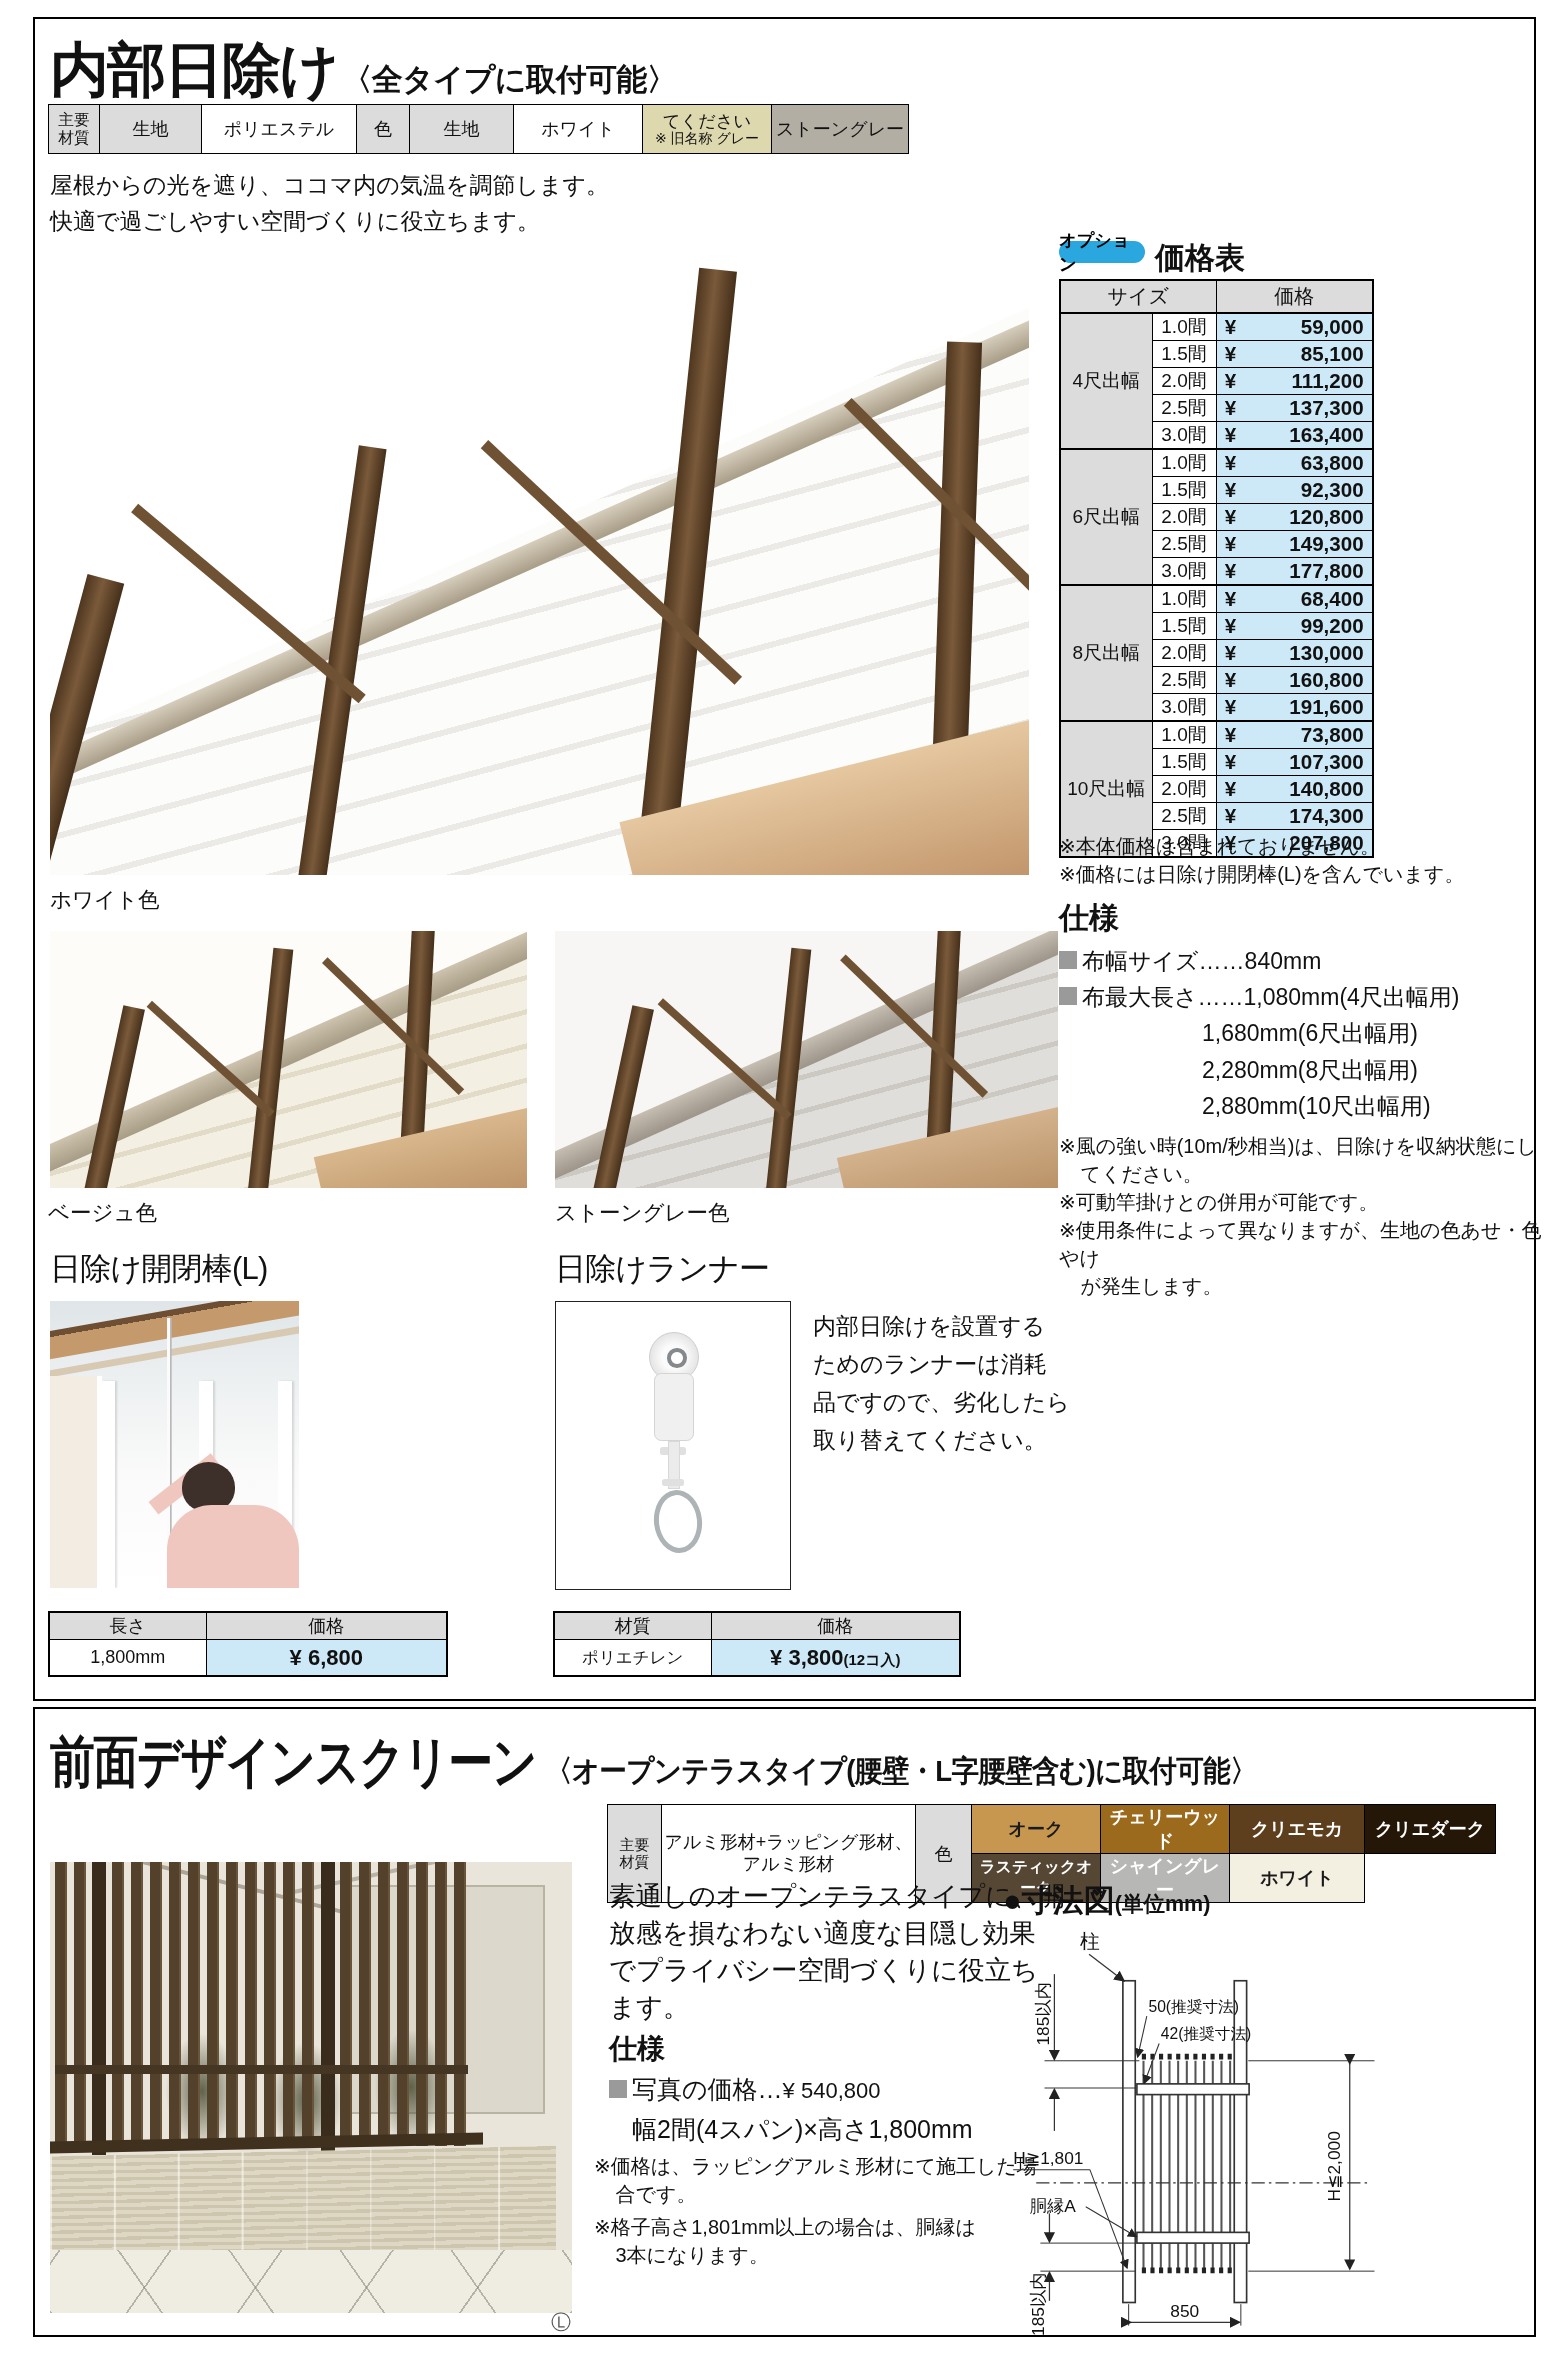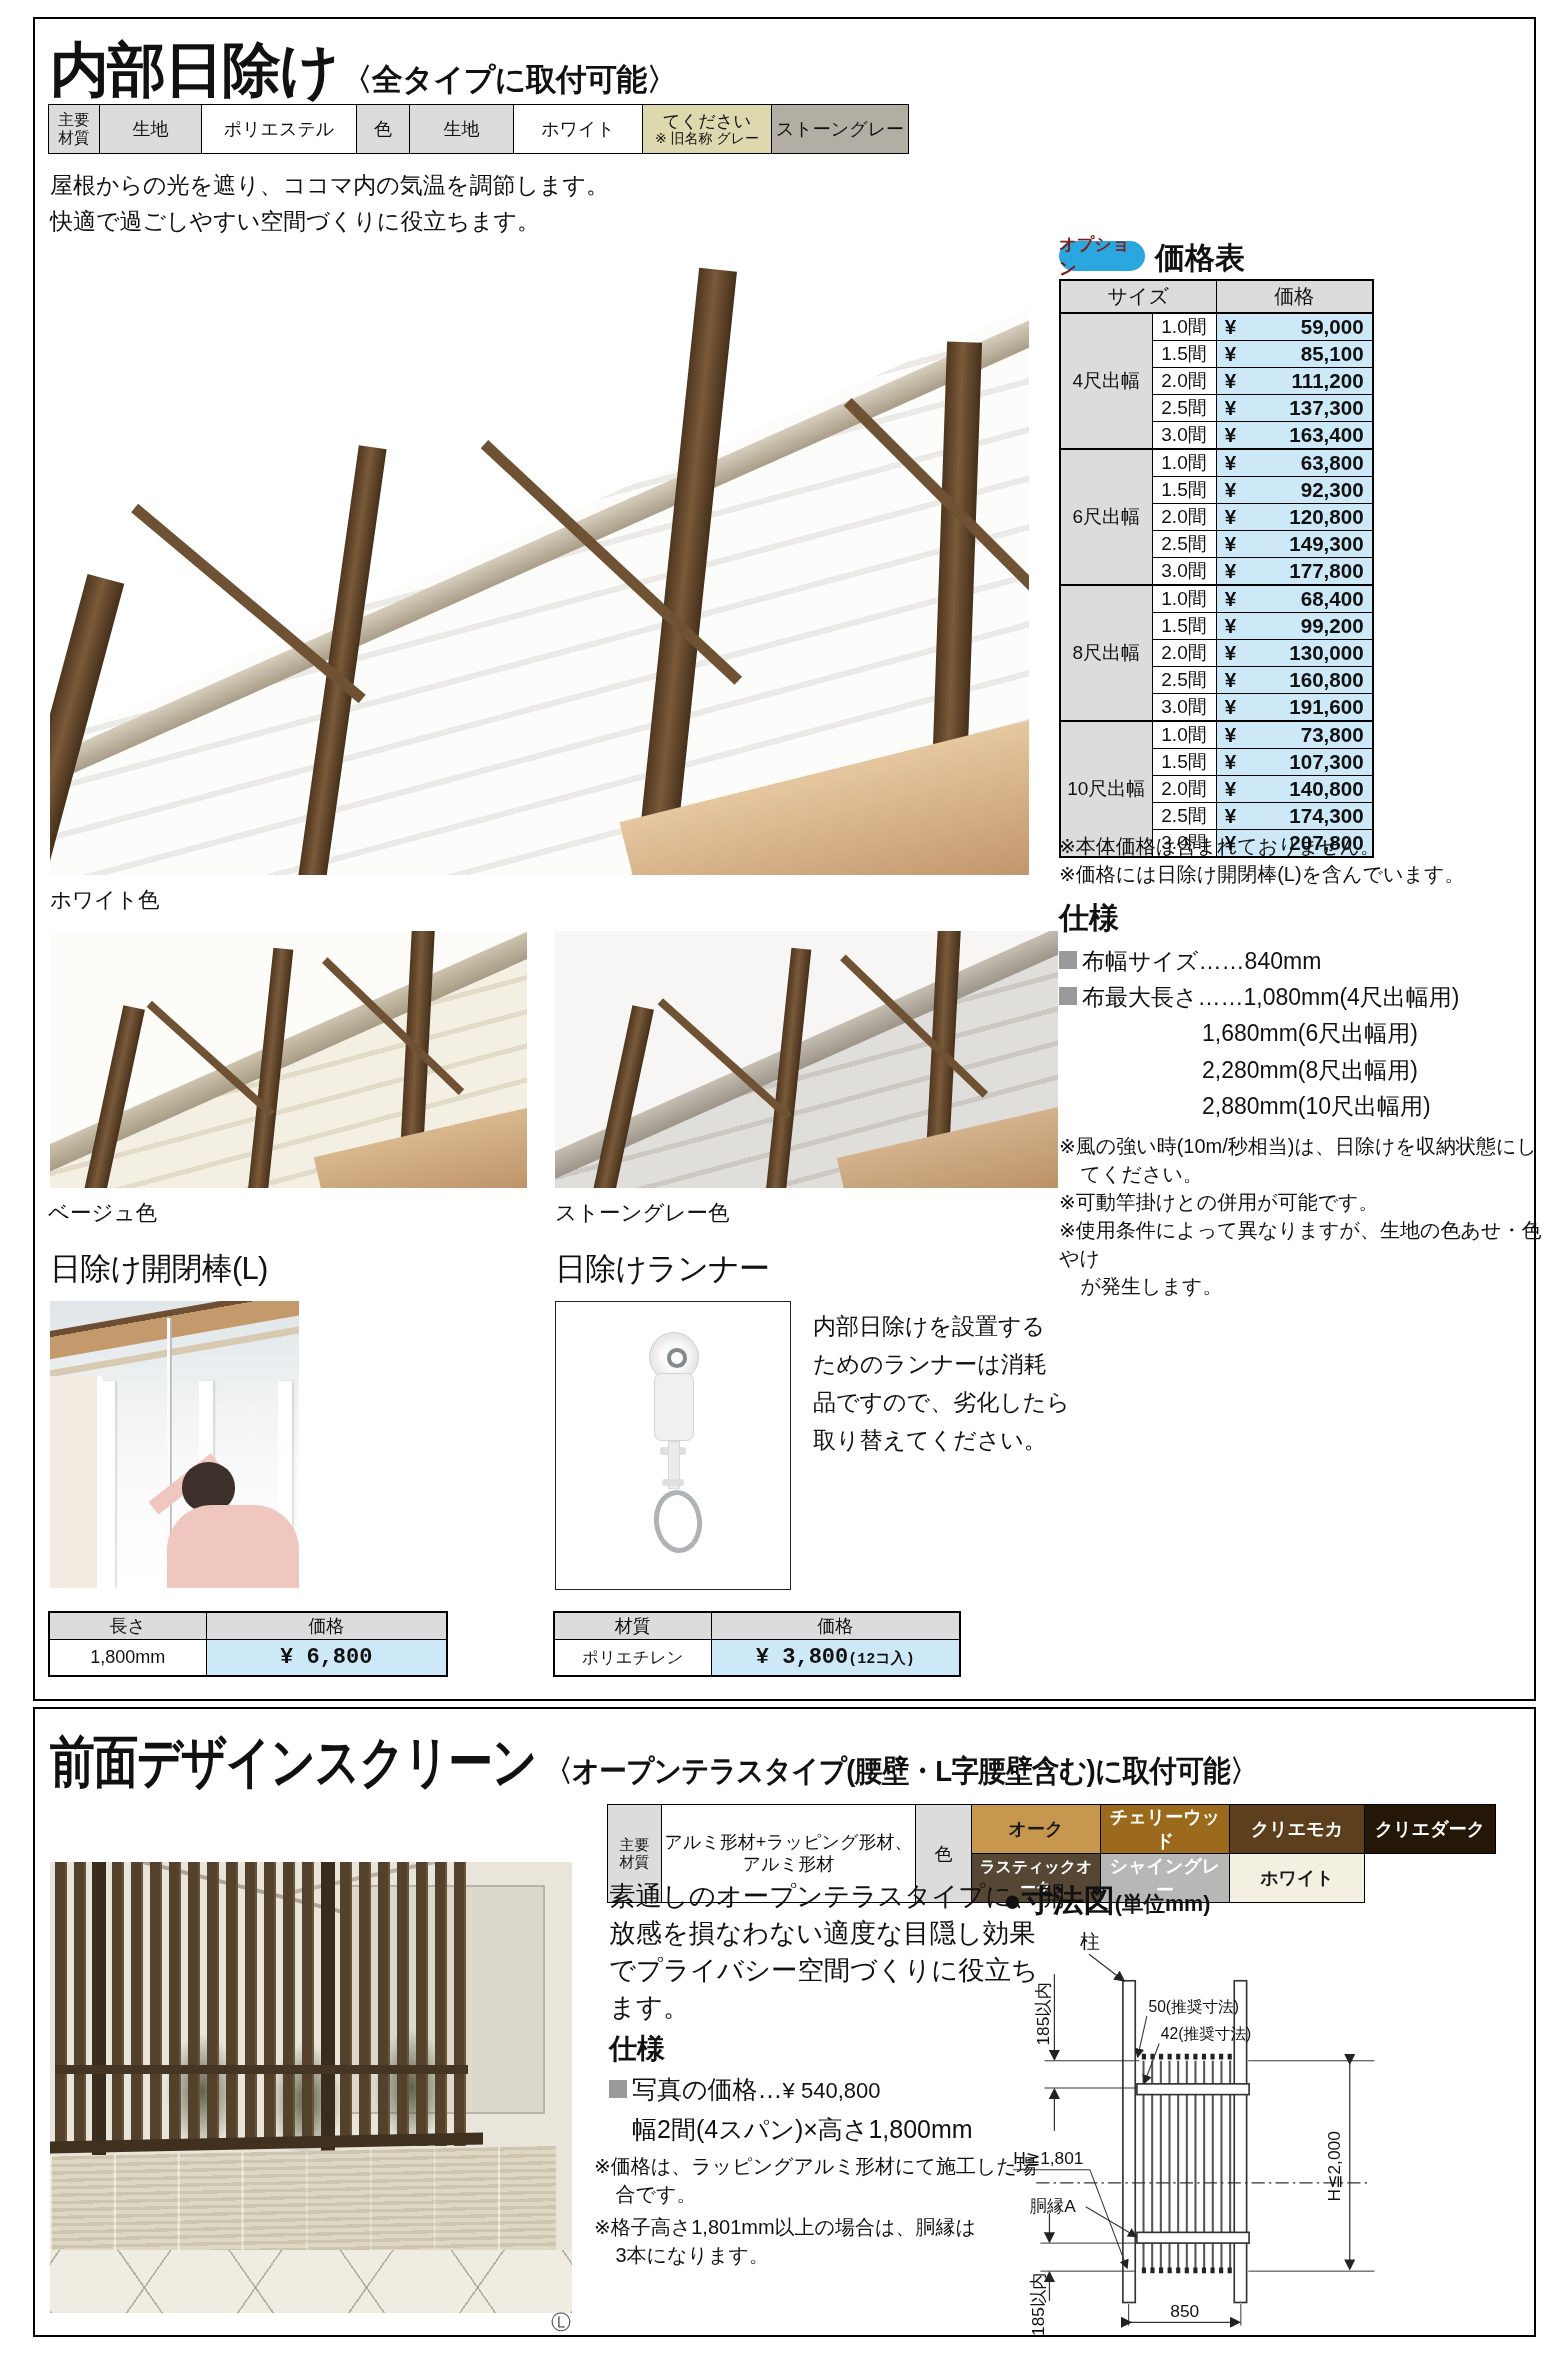--- a/index.html
+++ b/index.html
@@ -28,21 +28,21 @@
   .mat1 td,.mat1 th{font-size:18px;height:48px;}
   .mat1 .two{font-size:15.7px;line-height:18px;}
   .sw-beige{background:#DDD8AE;}
   .sw-stone{background:#B3AEA4;}
   .beige-l1{font-size:17.3px;line-height:20px;}
   .beige-l2{font-size:14px;line-height:15.7px;}
 
   .desc1{font-size:23px;line-height:36px;}
 
   
-  .badge{background:#2BA7E0;color:#7f1d1d;border-radius:15px;width:86px;height:30px;
+  .badge{background:#2BA7E0;color:#000000;border-radius:15px;width:86px;height:22px;
          display:flex;align-items:center;justify-content:center;font-size:17.3px;font-weight:bold;}
   .pt-title{font-size:30px;font-weight:bold;}
 
   
   .ptab{width:314px;border:2.5px solid #000;}
   .ptab th{font-size:20px;height:31px;}
   .ptab td{height:25px;}
   .ptab .grp{background:#dcdcdc;font-size:19px;text-align:center;vertical-align:middle;}
   .ptab .sz{font-size:19px;text-align:center;vertical-align:middle;background:#fff;}
   .ptab .pr{background:#CDE9F7;}
@@ -56,21 +56,21 @@
   .spec-line{font-size:23px;white-space:nowrap;}
   .sq{display:inline-block;width:18px;height:18px;background:#9a9a9a;margin-right:5px;}
 
   .bodytxt{font-size:23px;line-height:38px;white-space:nowrap;}
 
   
   .mini{border:2.5px solid #000;}
   .mini th{font-size:18px;height:26.4px;}
   .mini td{height:35px;}
   .mini .v1{font-size:18px;text-align:center;vertical-align:middle;background:#fff;}
-  .mini .v2{background:#CDE9F7;text-align:center;vertical-align:middle;font-weight:bold;font-size:22px;font-family:Liberation Mono, monospace;}
+  .mini .v2{background:#CDE9F7;text-align:center;vertical-align:middle;font-weight:bold;font-size:22px;}
   .mini .small{font-size:15px;font-weight:bold;}
 
   .plabel{font-size:21.5px;}
 
   
   .mat2 td,.mat2 th{font-size:18px;height:27px;}
   .mat2 .two{font-size:15px;line-height:16.5px;}
   .mat2 .val{font-size:18px;line-height:21.5px;}
   .swatch{font-weight:bold;text-align:center;vertical-align:middle;}
   .sw-oak{background:#C7974F;color:#1a1a1a;}

